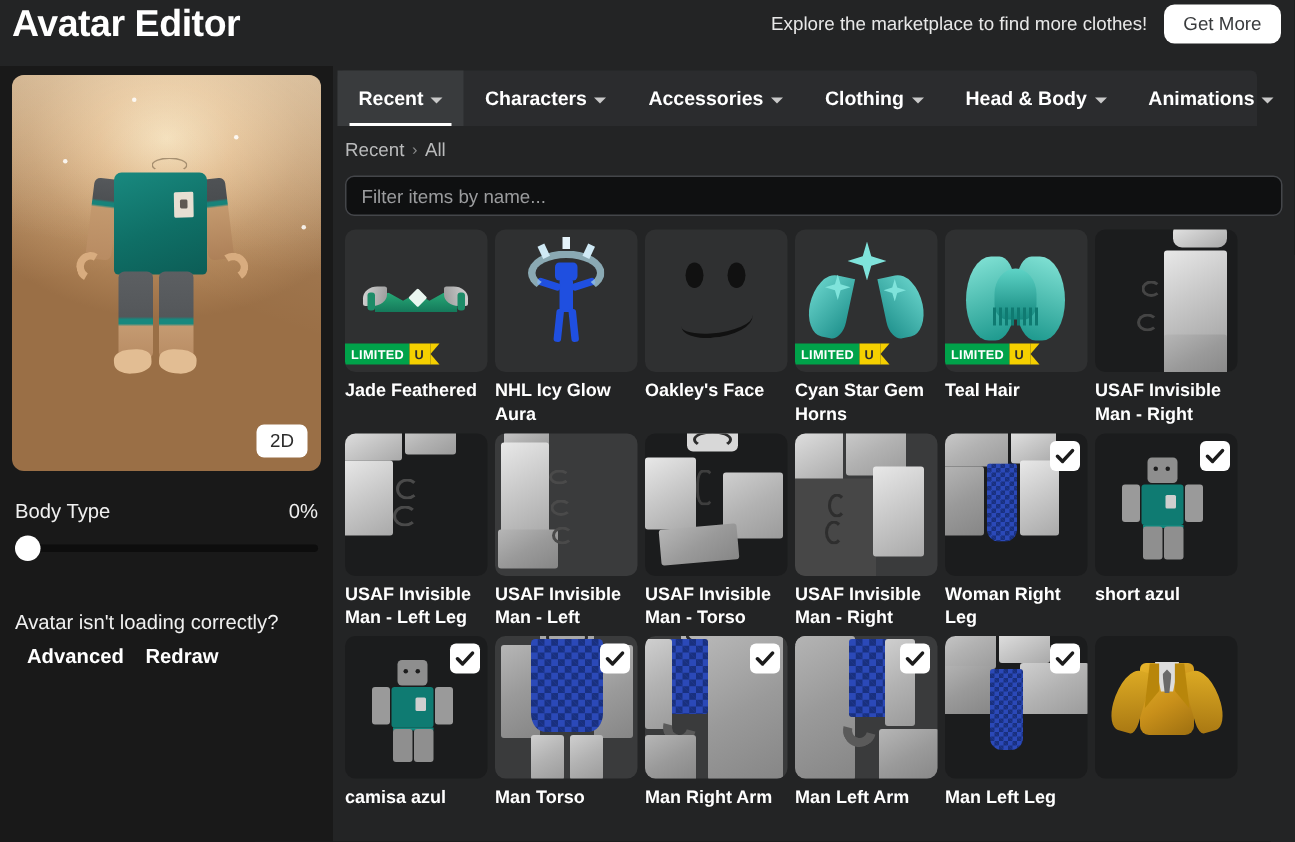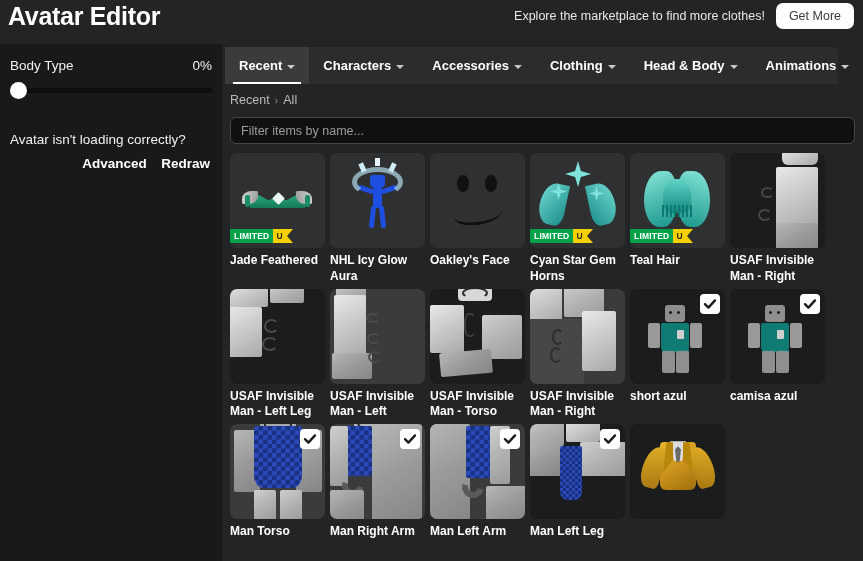--- a/index.html
+++ b/index.html
@@ -166,21 +166,21 @@
     font-size: 12.5px;
     font-family: "Liberation Sans", sans-serif;
     padding: 4px 9px;
     cursor: pointer;
   }
 
   .bodytype-row {
     display: flex;
     justify-content: space-between;
     align-items: flex-end;
-    margin-top: 8px;
+    margin-top: 19px;
     padding: 0 2px;
   }
   .bodytype-label { font-size: 13.5px; color: #f0f0f0; }
   .bodytype-value { font-size: 13.5px; color: #f0f0f0; }
 
   .slider {
     position: relative;
     margin-top: 9px;
     height: 16px;
   }
@@ -201,21 +201,21 @@
   }
 
   .loading-note {
     margin-top: 34px;
     font-size: 13.5px;
     color: #f0f0f0;
     padding-left: 2px;
   }
   .action-links {
     margin-top: 7px;
-    text-align: right;
+    text-align: left;
     padding-right: 4px;
   }
   .action-link {
     font-size: 13.5px;
     font-weight: bold;
     color: #ffffff;
     text-decoration: none;
     cursor: pointer;
     margin-left: 10px;
   }
@@ -417,20 +417,44 @@
   <div class="header">
     <div class="page-title">Avatar Editor</div>
     <div class="promo">
       <span class="promo-text">Explore the marketplace to find more clothes!</span>
       <button class="get-more-btn">Get More</button>
     </div>
   </div>
 
   <div class="left-panel">
 
+    <div class="avatar-preview">
+      <div class="rays"></div>
+      <div class="sparkle" style="left:80px;top:15px;width:3px;height:3px;"></div>
+      <div class="sparkle" style="left:148px;top:40px;width:3px;height:3px;"></div>
+      <div class="sparkle" style="left:34px;top:56px;width:3px;height:3px;"></div>
+      <div class="sparkle" style="left:193px;top:100px;width:3px;height:3px;"></div>
+
+      <div class="avatar-fig">
+        <div class="av-halo"></div>
+        <div class="av-arm left"></div>
+        <div class="av-arm right"></div>
+        <div class="av-torso">
+          <div class="av-logo"></div>
+        </div>
+        <div class="av-hand left"></div>
+        <div class="av-hand right"></div>
+        <div class="av-leg left"></div>
+        <div class="av-leg right"></div>
+        <div class="av-foot left"></div>
+        <div class="av-foot right"></div>
+      </div>
+
+      <button class="toggle-2d">2D</button>
+    </div>
 
     <div class="bodytype-row">
       <span class="bodytype-label">Body Type</span>
       <span class="bodytype-value">0%</span>
     </div>
 
     <div class="slider">
       <div class="slider-track"></div>
       <div class="slider-thumb"></div>
     </div>
@@ -625,20 +649,37 @@
             <div class="blk m" style="left:34px;top:-6px;width:40px;height:34px;"></div>
             <div style="position:absolute;left:-6px;top:30px;width:60px;height:66px;background:#474747;"></div>
             <div class="blk" style="left:52px;top:22px;width:34px;height:60px;"></div>
             <div style="position:absolute;left:22px;top:40px;width:12px;height:16px;border:2px solid #2e2e2e;border-radius:50%;border-right-color:transparent;"></div>
             <div style="position:absolute;left:20px;top:58px;width:12px;height:16px;border:2px solid #2e2e2e;border-radius:50%;border-right-color:transparent;"></div>
           </div>
         </div>
         <div class="card-label">USAF Invisible Man - Right</div>
       </div>
 
+      <div class="card">
+        <div class="thumb dark">
+          <div class="art">
+            <div class="blk m" style="left:-4px;top:-4px;width:46px;height:26px;"></div>
+            <div class="blk" style="left:44px;top:-6px;width:30px;height:26px;"></div>
+            <div class="blk d" style="left:-4px;top:22px;width:30px;height:46px;"></div>
+            <div class="checkfab sm" style="left:28px;top:20px;width:20px;height:52px;border-radius:2px 2px 8px 8px;"></div>
+            <div class="blk" style="left:50px;top:18px;width:26px;height:50px;"></div>
+          </div>
+          <div class="check">
+            <svg width="14" height="14" viewBox="0 0 14 14">
+              <path d="M2 7.2 L5.4 10.6 L12 3.4" stroke="#1c1c1c" stroke-width="2.4" fill="none" stroke-linecap="round" stroke-linejoin="round"></path>
+            </svg>
+          </div>
+        </div>
+        <div class="card-label">Woman Right Leg</div>
+      </div>
 
       <div class="card">
         <div class="thumb dark">
           <div class="art mini" style="left:8px;top:12px;width:78px;height:78px;">
             <div class="head"></div>
             <div class="arm l"></div>
             <div class="arm r"></div>
             <div class="tors">
                 <div class="tlogo"></div>
               </div>

